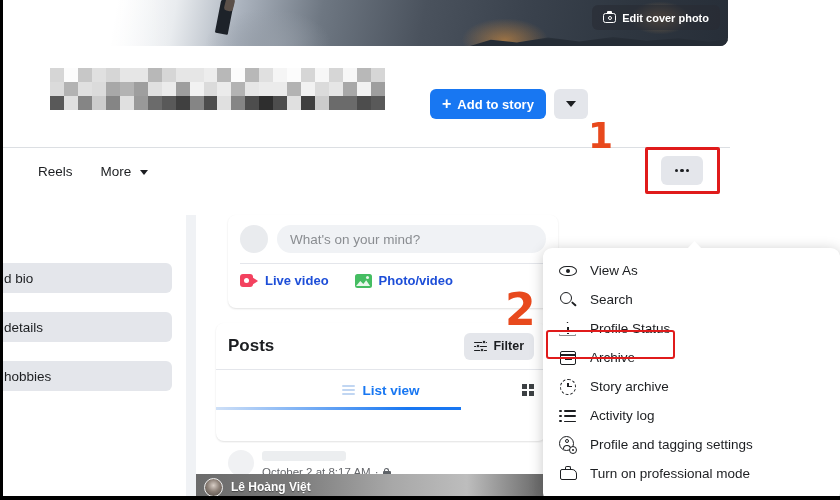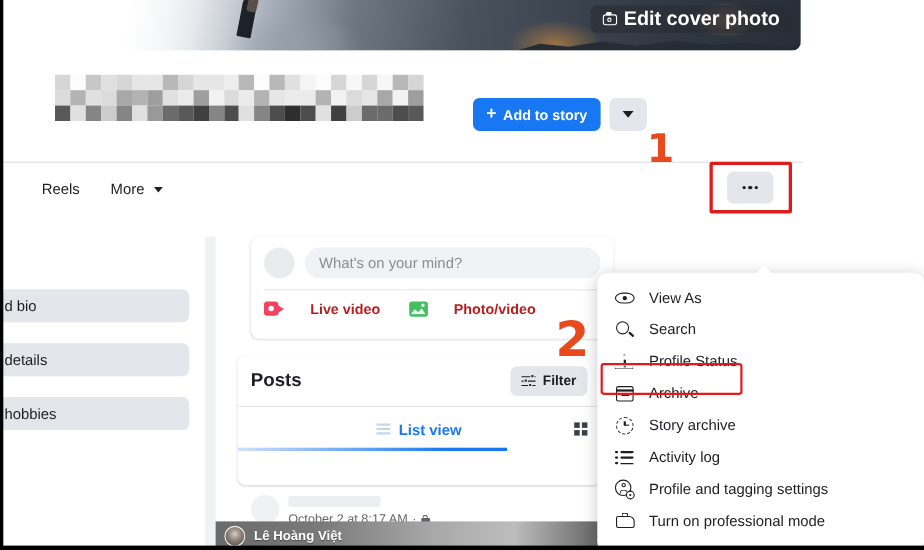--- a/index.html
+++ b/index.html
@@ -74,21 +74,21 @@
 
   .edit-cover-btn {
     position: absolute;
     right: 8px; top: 5px;
     height: 25px;
     display: flex; align-items: center; gap: 6px;
     padding: 0 11px;
     background: rgba(40,44,52,.62);
     border-radius: 6px;
     color: #fff;
-    font-size: 18px;
+    font-size: 11px;
     font-weight: bold;
     white-space: nowrap;
   }
   .cam-icon { width: 13px; height: 11px; position: relative; flex: none; }
   .cam-icon .body {
     position: absolute; left: 0; top: 1px;
     width: 13px; height: 10px;
     border: 1.6px solid #fff; border-radius: 2.5px;
   }
   .cam-icon .lens {
@@ -279,22 +279,22 @@
   .composer-divider {
     margin: 10px 0 0 0;
     height: 1px; background: #e4e6eb;
   }
   .composer-actions {
     display: flex; align-items: center;
     gap: 26px;
     padding-top: 9px;
   }
   .composer-action {
-    display: flex; align-items: center; gap: 24px;
-    font-size: 13px; color: #b91c1c; font-weight: 600;
+    display: flex; align-items: center; gap: 7px;
+    font-size: 13px; color: #1d4ed8; font-weight: 600;
     white-space: nowrap;
   }
   .live-icon {
     width: 18px; height: 13px; position: relative; flex: none;
   }
   .live-icon .rect {
     position: absolute; left: 0; top: 0;
     width: 13px; height: 13px;
     background: #f3425f; border-radius: 3px;
   }

